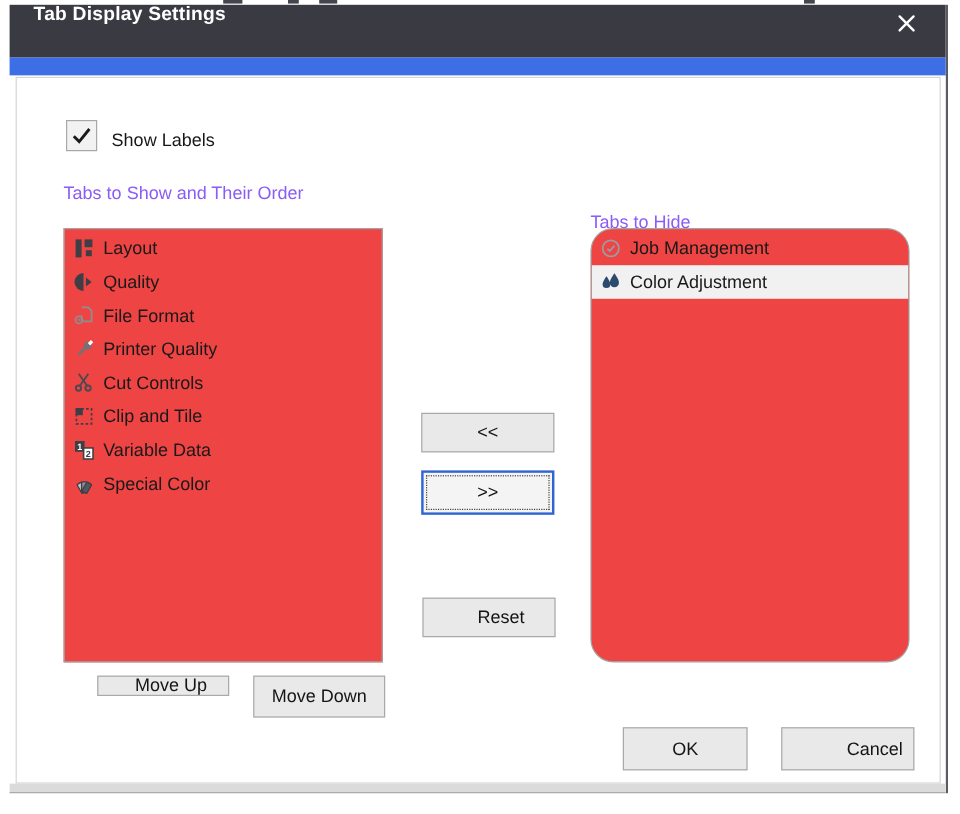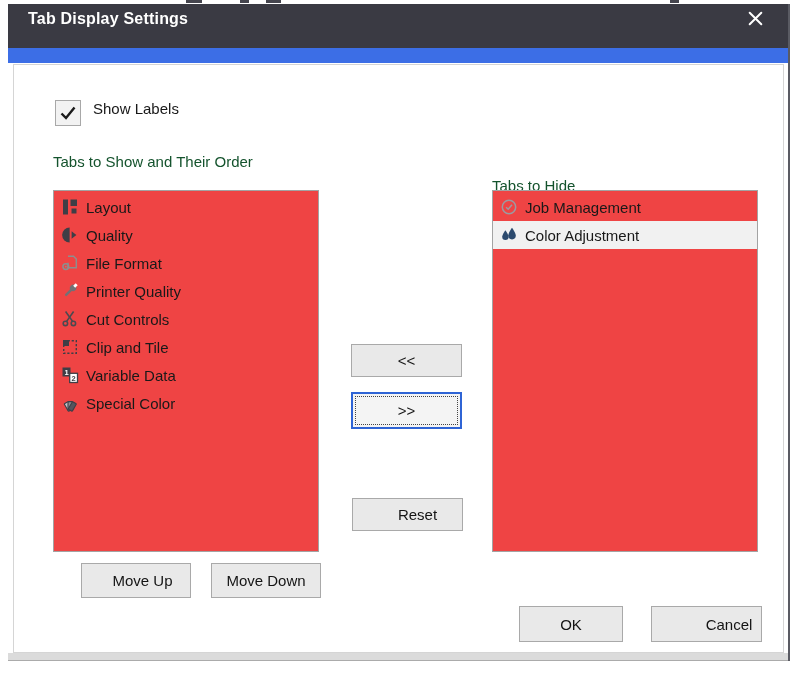--- a/index.html
+++ b/index.html
@@ -14,21 +14,21 @@
   .frag { position: absolute; top: 0; height: 3px; background: #45454e; }
 
   .dialog {
     position: absolute; left: 8px; top: 4px;
     width: 782px; height: 657px;
     background: #ffffff;
     border-right: 2px solid #5a5b63;
   }
   .titlebar {
     height: 44px; background: #3a3a43;
-    display: flex; align-items: center;
+    display: flex; align-items: flex-start;
     padding: 0 10px 15px 20px;
   }
   .title { color: #ffffff; font-weight: bold; font-size: 16px; letter-spacing: .2px; }
   .close-btn {
     margin-left: auto; margin-right: 8px;
     width: 30px; height: 30px;
     display: flex; align-items: center; justify-content: center;
     cursor: pointer;
   }
   .close-btn svg { width: 19px; height: 19px; }
@@ -38,40 +38,40 @@
   .panel {
     position: absolute; left: 5px; top: 1px;
     width: 771px; height: 589px;
     border: 1px solid #d5d5d5; background: #ffffff;
   }
   .bottom-frame {
     position: absolute; left: 0; right: 0; bottom: 0; height: 8px;
     background: #dbdbdb; border-bottom: 1px solid #ababab;
   }
 
-  .checkbox-row { position: absolute; left: 41px; top: 35px; display: flex; align-items: flex-start; cursor: pointer; }
+  .checkbox-row { position: absolute; left: 41px; top: 35px; display: flex; align-items: flex-end; cursor: pointer; }
   .checkbox {
     width: 26px; height: 26px; background: #f2f2f2;
     border: 1px solid #a8a8a8;
     display: flex; align-items: center; justify-content: center;
   }
   .checkbox svg { width: 20px; height: 20px; }
   .cb-label { margin-left: 12px; font-size: 15px; color: #181818; }
 
-  .heading { position: absolute; font-size: 15px; color: #14532d; white-space: nowrap; }
+  .heading { position: absolute; font-size: 15px; color: #8b5cf6; white-space: nowrap; }
   .heading.left-h  { left: 39px; top: 88px; }
   .heading.right-h { left: 478px; top: 88px; margin-top: 24px; }
 
   .listbox {
     position: absolute; top: 125px; width: 266px; height: 362px;
     border: 1px solid #a3a3a3; background: #ef4444;
     padding-top: 2px; overflow: hidden;
   }
   .listbox.left-l  { left: 39px; }
-  .listbox.right-l { left: 478px; }
+  .listbox.right-l { left: 478px; border-radius: 19px; }
   .list-item {
     height: 28px; display: flex; align-items: center;
     padding: 0 6px 0 7px; gap: 7px;
     font-size: 15px; color: #191919; cursor: default;
   }
   .list-item .icon { width: 18px; height: 18px; flex: 0 0 18px; }
   .list-item .icon svg { width: 18px; height: 18px; display: block; }
 
   .btn {
     position: absolute;
@@ -80,21 +80,21 @@
     font-size: 15px; color: #141414; cursor: pointer;
     font-family: "Liberation Sans", sans-serif;
   }
   #btn-left    { left: 337px; top: 279px; width: 111px; height: 33px; }
   #btn-right   {
     left: 337px; top: 327px; width: 111px; height: 37px;
     border: 2px solid #2f64d5; background: #f4f4f4;
     outline: 1px dotted #444; outline-offset: -5px;
   }
   #btn-reset   { left: 338px; top: 433px; width: 111px; height: 33px; padding-left: 20px; }
-  #btn-moveup  { left: 67px;  top: 498px; width: 110px; height: 35px; padding-left: 13px; }
+  #btn-moveup  { left: 67px;  top: 498px; width: 110px; height: 17px; padding-left: 13px; }
   #btn-movedown{ left: 197px; top: 498px; width: 110px; height: 35px; }
   #btn-ok      { left: 505px; top: 541px; width: 104px; height: 36px; }
   #btn-cancel  { left: 637px; top: 541px; width: 111px; height: 36px; padding-left: 45px; }
 </style>
 </head>
 <body>
 
 <div class="frag" style="left:186px;width:16px"></div>
 <div class="frag" style="left:240px;width:9px"></div>
 <div class="frag" style="left:266px;width:15px"></div>

